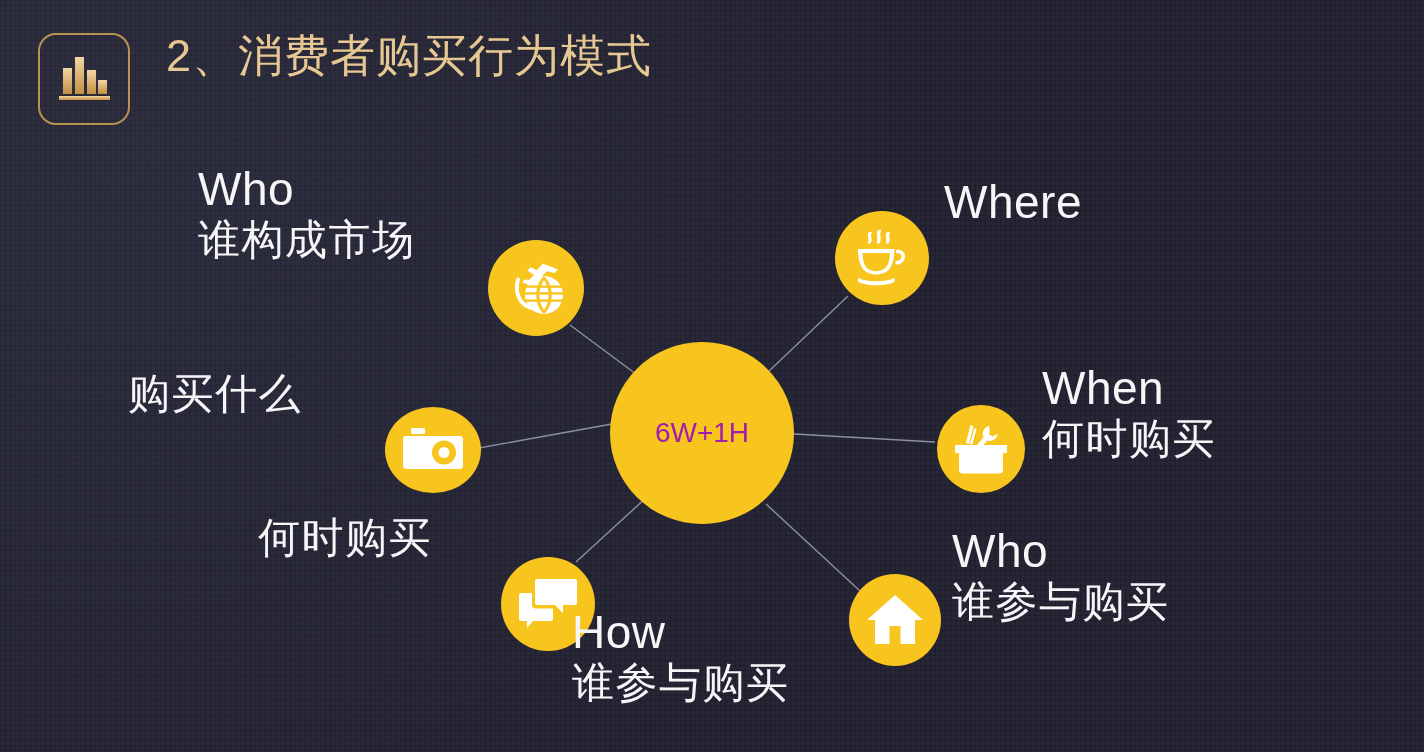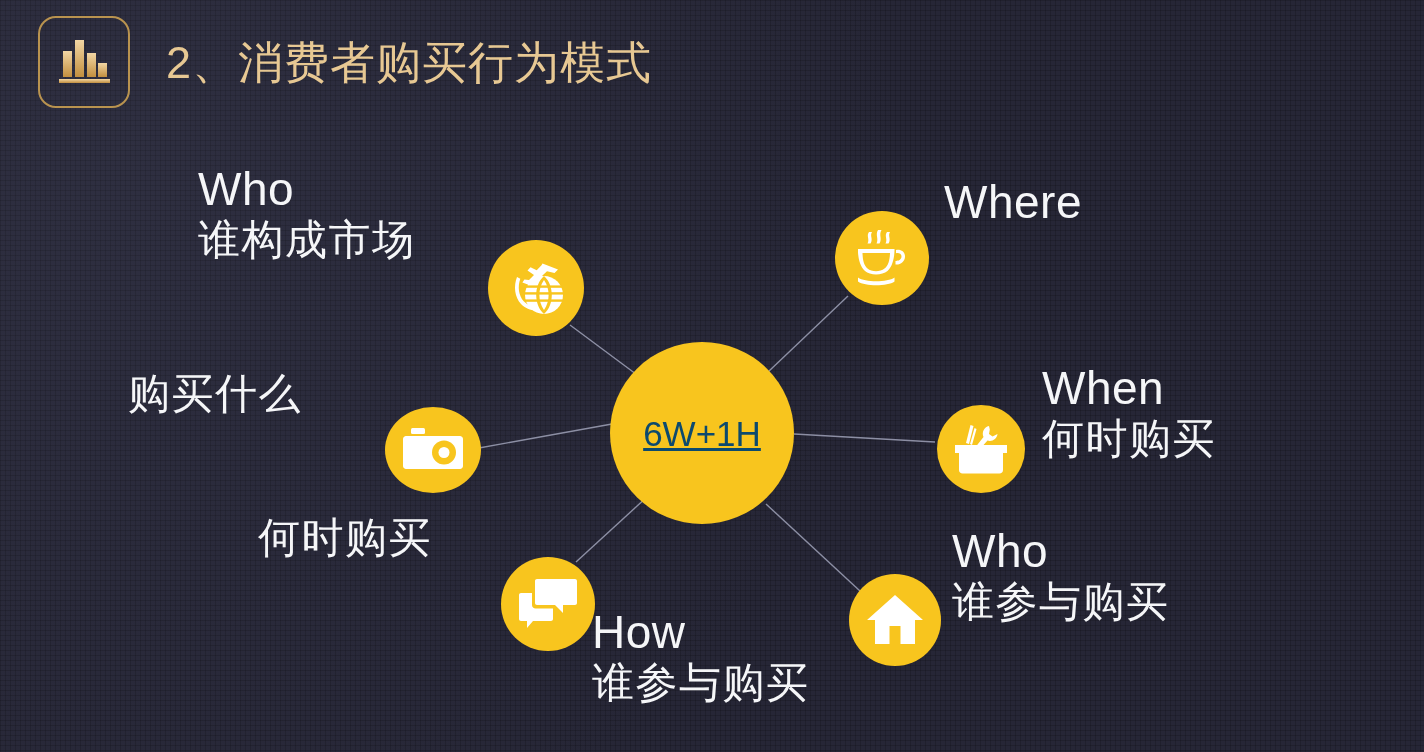--- a/index.html
+++ b/index.html
@@ -19,23 +19,23 @@
       linear-gradient(90deg, rgba(0,0,0,0.16) 1px, transparent 1px);
     background-size: 100% 100%, 5px 5px, 5px 5px;
     font-family: "Liberation Sans", "DejaVu Sans", sans-serif;
     -webkit-font-smoothing: antialiased;
   }
 
   
   .header {
     position: absolute;
     left: 38px;
-    top: 16px;
-    display: flex;
-    align-items: center;
+    top: 33px;
+    display: flex;
+    align-items: flex-start;
   }
   .header-icon-box {
     width: 92px;
     height: 92px;
     border: 2px solid #b9934f;
     border-radius: 18px;
     box-sizing: border-box;
     display: flex;
     align-items: center;
     justify-content: center;
@@ -82,27 +82,26 @@
     top: 342px;
     width: 184px;
     height: 182px;
     border-radius: 50%;
     background: #F8C51E;
     display: flex;
     align-items: center;
     justify-content: center;
   }
   .hub-label {
-    color: #0c4a6e;
-    font-size: 35px;
+    color: #a21caf;
+    font-size: 28px;
     line-height: 1;
     letter-spacing: 0px;
     font-weight: 400;
     white-space: nowrap;
-    text-decoration: underline;
   }
 
   
   .label {
     position: absolute;
     color: #f5f6f8;
     text-align: left;
     line-height: 1.06;
     white-space: nowrap;
   }
@@ -245,21 +244,21 @@
     <div class="label" style="left:1042px; top:364px; width:200px;">
       <span class="en">When</span>
       <span class="cn">何时购买</span>
     </div>
 
     <div class="label" style="left:952px; top:527px; width:244px;">
       <span class="en">Who</span>
       <span class="cn">谁参与购买</span>
     </div>
 
-    <div class="label" style="left:592px; top:608px; width:252px;">
+    <div class="label" style="left:572px; top:608px; width:252px;">
       <span class="en">How</span>
       <span class="cn">谁参与购买</span>
     </div>
 
     <div class="label" style="left:258px; top:512px; width:208px;">
       <span class="cn">何时购买</span>
     </div>
 
     <div class="label" style="left:128px; top:368px; width:212px;">
       <span class="cn">购买什么</span>

